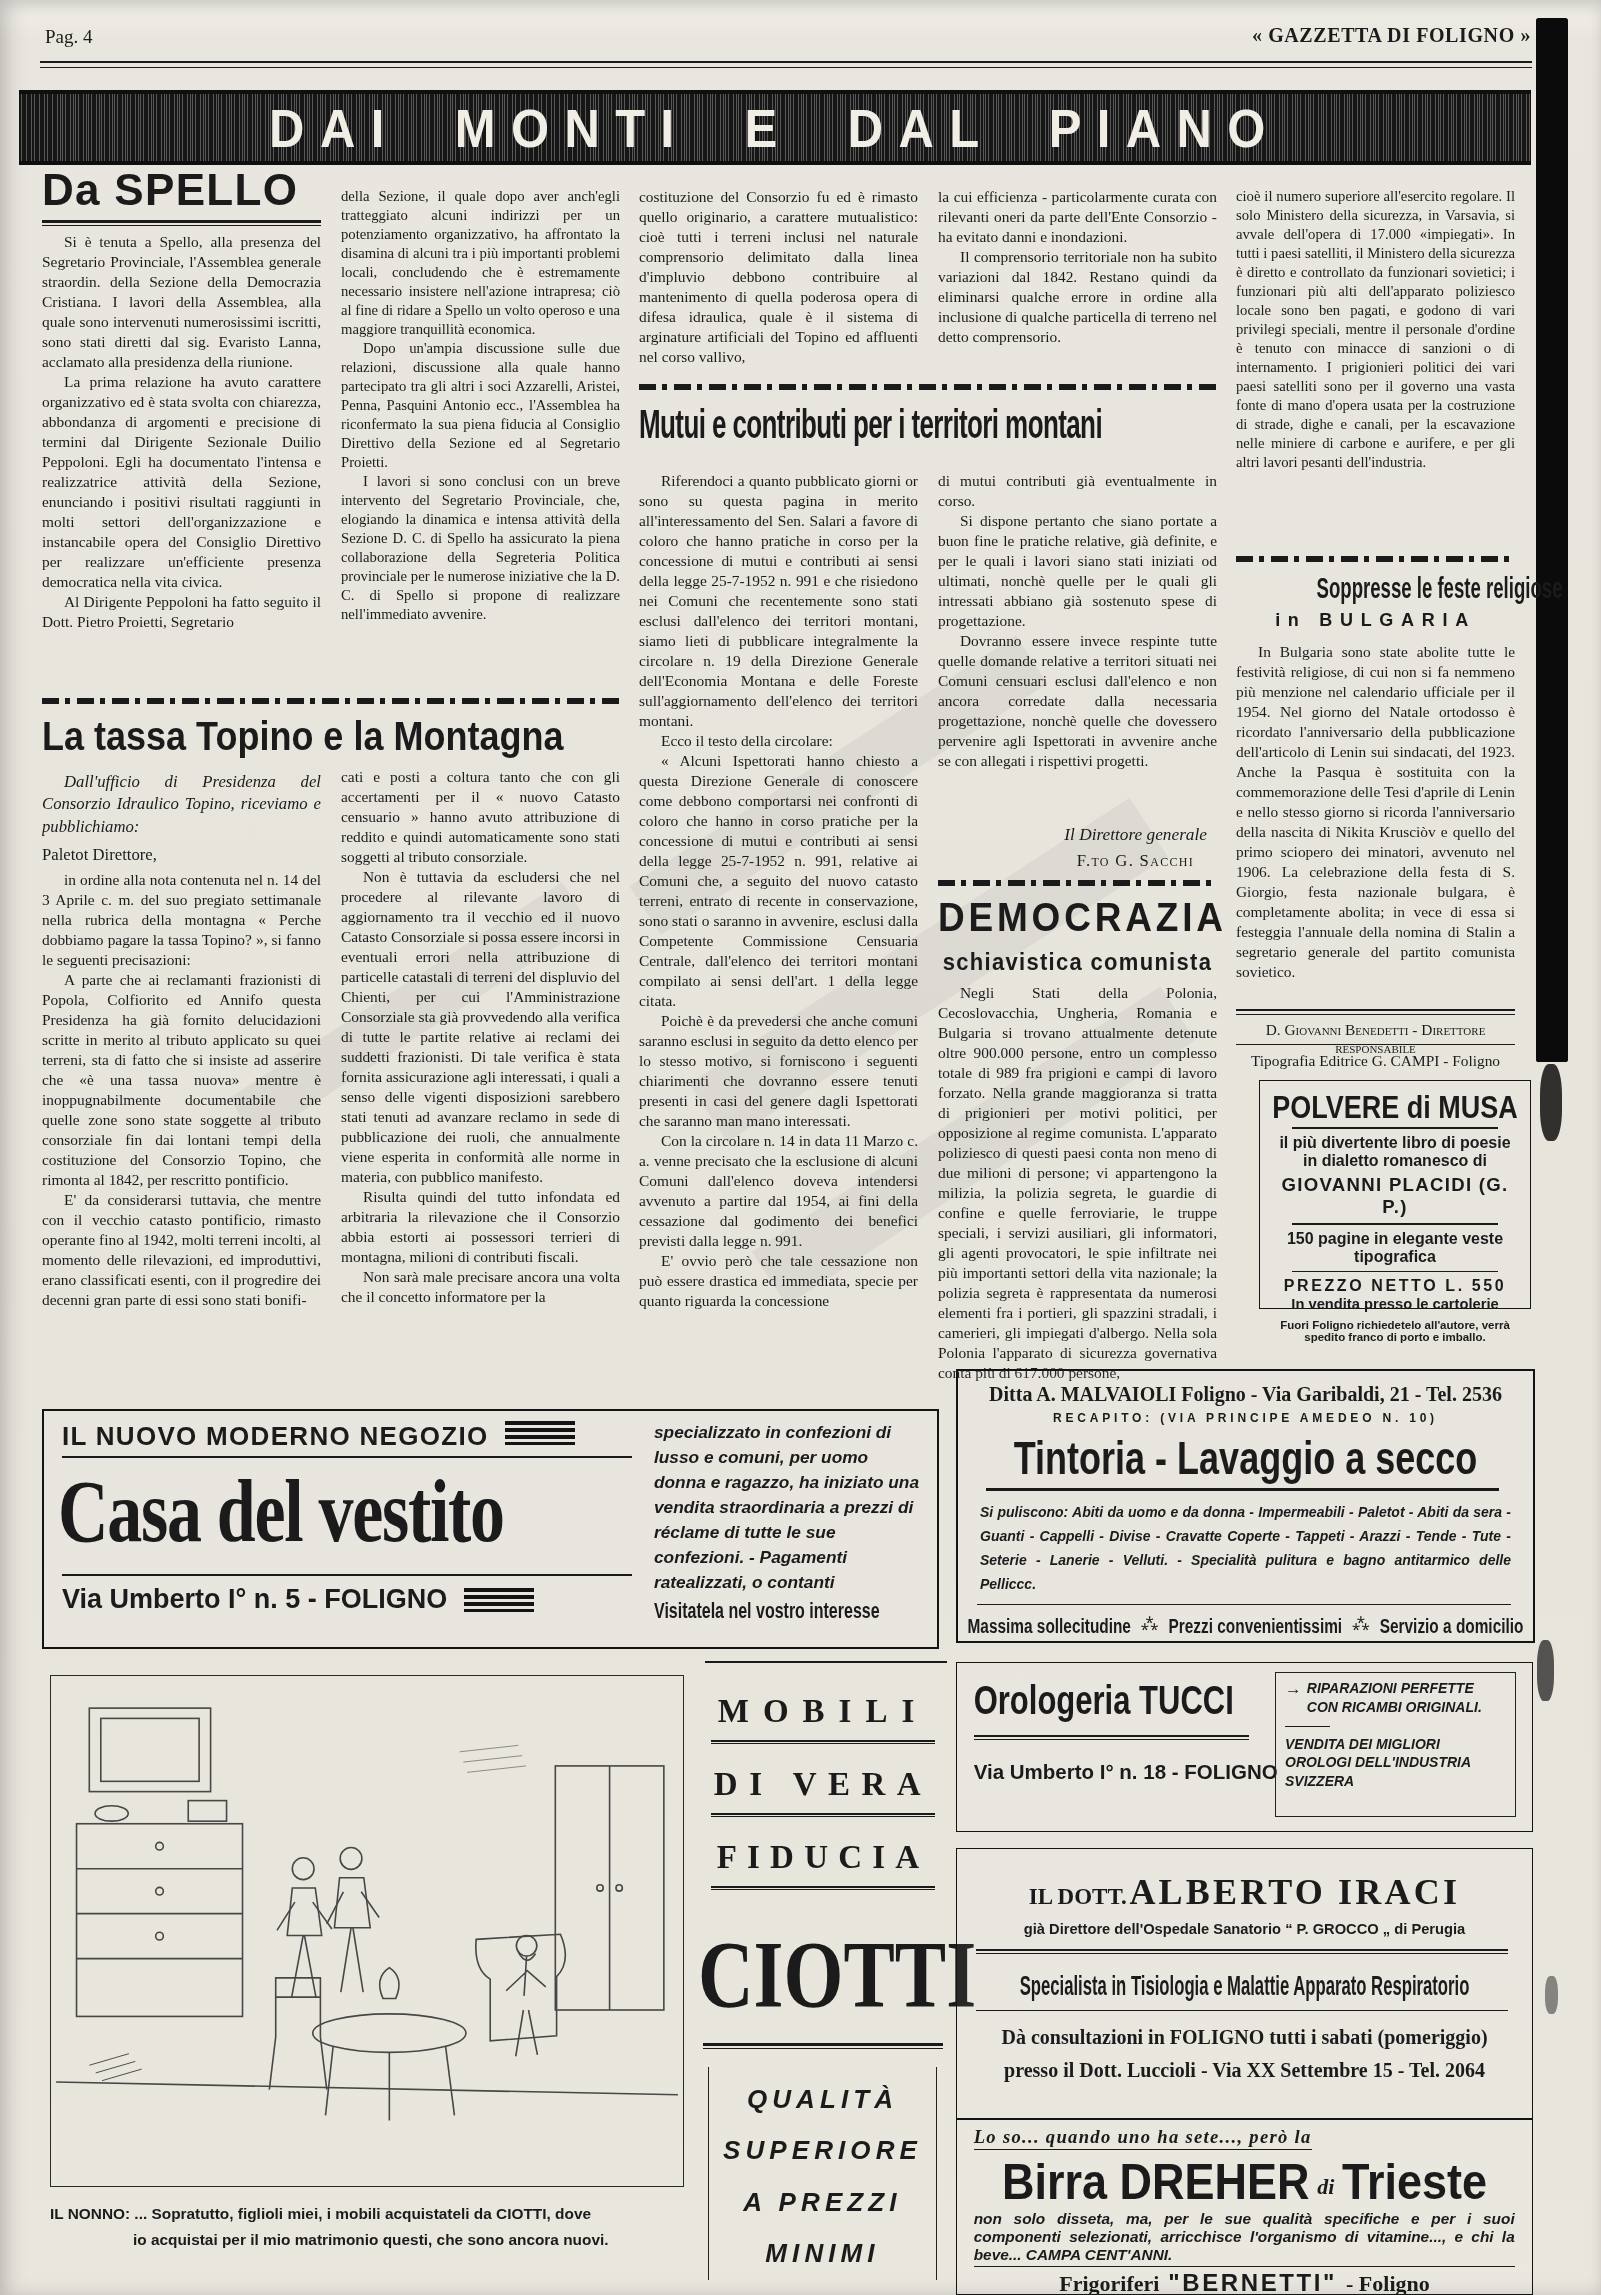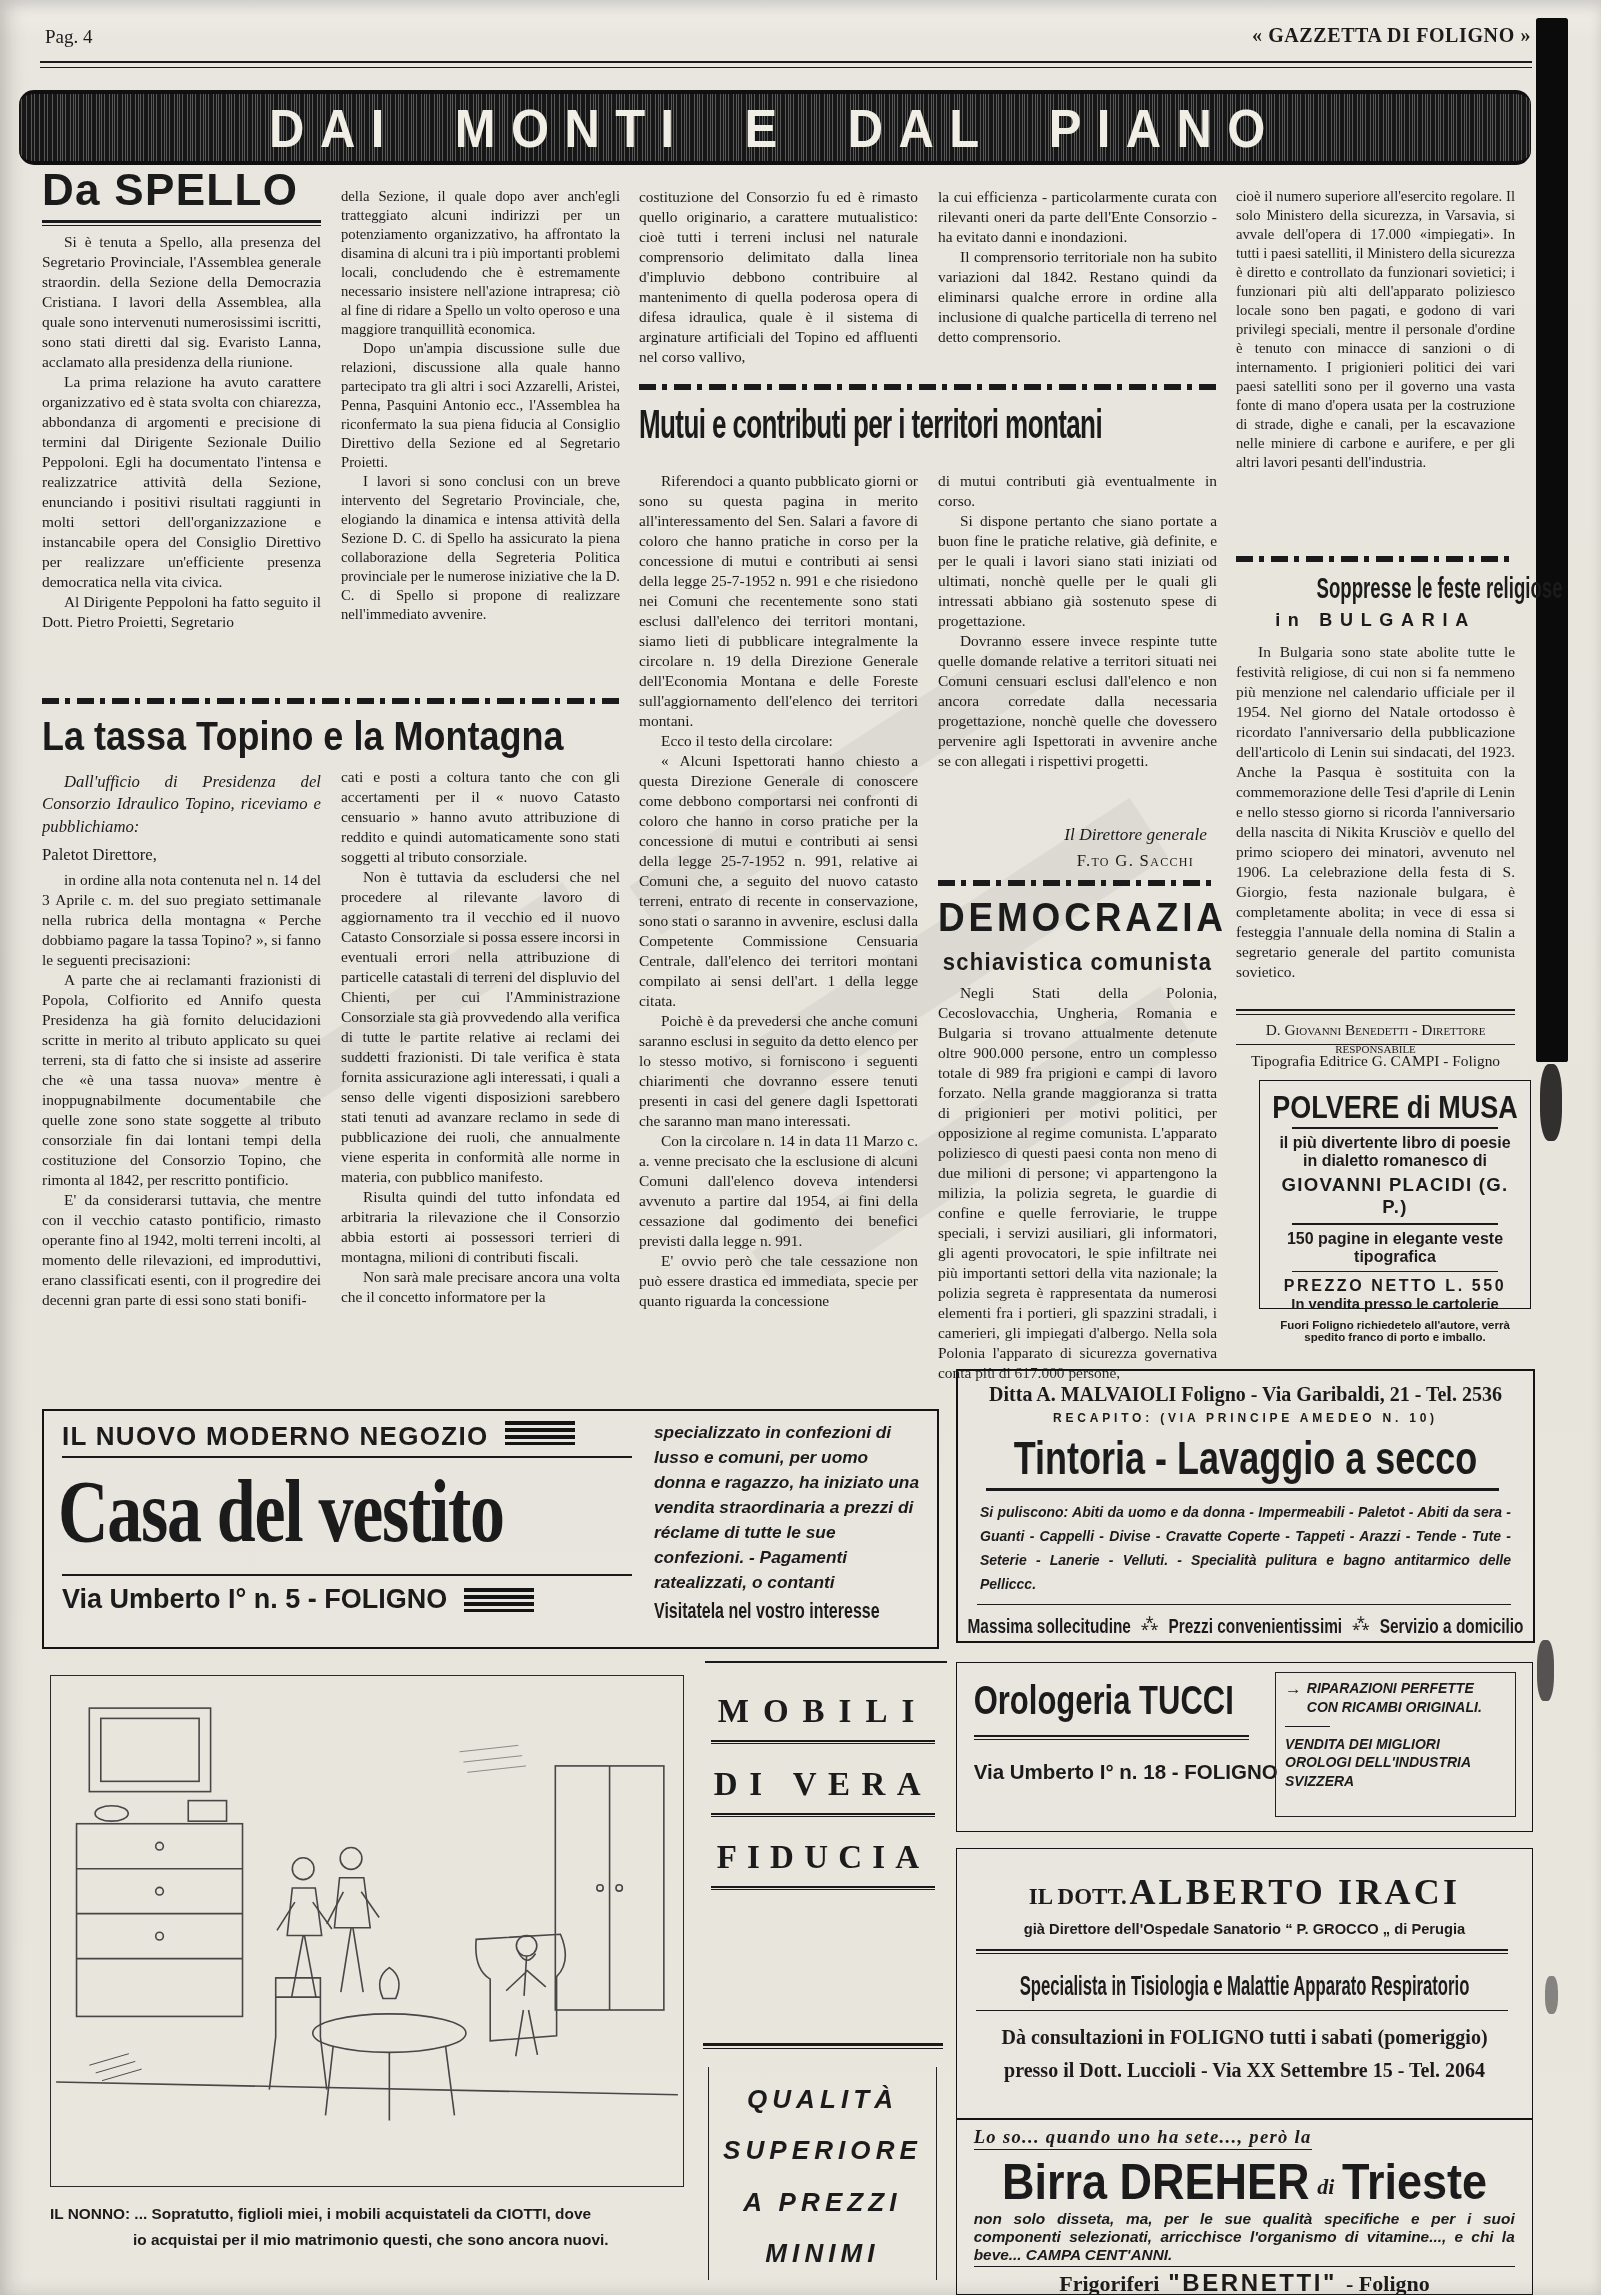--- a/index.html
+++ b/index.html
@@ -13,21 +13,21 @@
   .bt{font-size:15.4px;line-height:20px;text-align:justify;overflow:hidden;}
   .bt p{margin:0;text-indent:22px;}
   .bt p.ni{text-indent:0;}
   .f23{font-size:14.7px;line-height:19px;}
   .it{font-style:italic;}
   .ctr{text-align:center;}
   .nw{white-space:nowrap;display:inline-block;transform-origin:top left;}
   .nwc{white-space:nowrap;display:inline-block;transform-origin:top center;}
   .banner{left:19px;top:90px;width:1512px;height:67px;border-top:4.5px solid #0f0f0f;border-bottom:4.5px solid #0f0f0f;
           background:repeating-linear-gradient(90deg,#161616 0 1.9px,#585858 1.9px 2.6px);
-          display:flex;align-items:center;justify-content:center;border-radius:15px;}
+          display:flex;align-items:center;justify-content:center;}
   .banner span{font-family:"Liberation Sans",sans-serif;font-weight:900;font-size:49px;letter-spacing:15.4px;word-spacing:26px;
                color:#f1eee6;transform:scaleY(1.1);white-space:nowrap;}
   .box{border:1.9px solid #141414;position:absolute;background:rgba(255,255,255,.06);}
   .stripes{height:24px;width:70px;background:repeating-linear-gradient(180deg,#141414 0 3.8px,transparent 3.8px 7px);}
   .streak{position:absolute;background:rgba(90,90,90,.07);transform:rotate(-33deg);}
   .dbl{background:#1a1a1a;height:1.9px;}
   .dbl2{background:#1a1a1a;height:1.3px;}
   svg.illu{width:100%;height:100%;}
 </style>
 </head>
@@ -247,20 +247,23 @@
   <div class="abs rule" style="left:705px;top:1661px;width:242px;height:1.9px;"></div>
   <div class="abs ctr" style="left:698px;top:1693px;width:250px;font-size:33px;font-weight:700;letter-spacing:14px;">MOBILI</div>
   <div class="abs dbl" style="left:711px;top:1740px;width:224px;"></div>
   <div class="abs dbl2" style="left:711px;top:1743px;width:224px;"></div>
   <div class="abs ctr" style="left:698px;top:1766px;width:250px;font-size:33px;font-weight:700;letter-spacing:11.5px;">DI VERA</div>
   <div class="abs dbl" style="left:711px;top:1813px;width:224px;"></div>
   <div class="abs dbl2" style="left:711px;top:1816px;width:224px;"></div>
   <div class="abs ctr" style="left:698px;top:1839px;width:250px;font-size:33px;font-weight:700;letter-spacing:10.2px;">FIDUCIA</div>
   <div class="abs dbl" style="left:711px;top:1886px;width:224px;"></div>
   <div class="abs dbl2" style="left:711px;top:1889px;width:224px;"></div>
+  <div class="abs ctr" style="left:698px;top:1919px;width:250px;">
+    <span class="nwc" style="font-family:'Liberation Serif',serif;font-size:77px;font-weight:900;transform:scaleY(1.25);">CIOTTI</span>
+  </div>
   <div class="abs dbl" style="left:703px;top:2043px;width:240px;height:2.6px;"></div>
   <div class="abs dbl2" style="left:703px;top:2048px;width:240px;"></div>
   <div class="abs sans it ctr" style="left:708px;top:2067px;width:229px;height:213px;border-left:1.9px solid #222;border-right:1.9px solid #222;padding-top:16.7px;box-sizing:border-box;">
     <div style="font-size:26px;font-weight:700;letter-spacing:5.1px;margin-bottom:20.5px;">QUALITÀ</div>
     <div style="font-size:26px;font-weight:700;letter-spacing:5.1px;margin-bottom:20.5px;">SUPERIORE</div>
     <div style="font-size:26px;font-weight:700;letter-spacing:5.1px;margin-bottom:20.5px;">A PREZZI</div>
     <div style="font-size:26px;font-weight:700;letter-spacing:5.1px;">MINIMI</div>
   </div>
 
   <div class="box" style="left:956px;top:1662px;width:575px;height:168px;">

